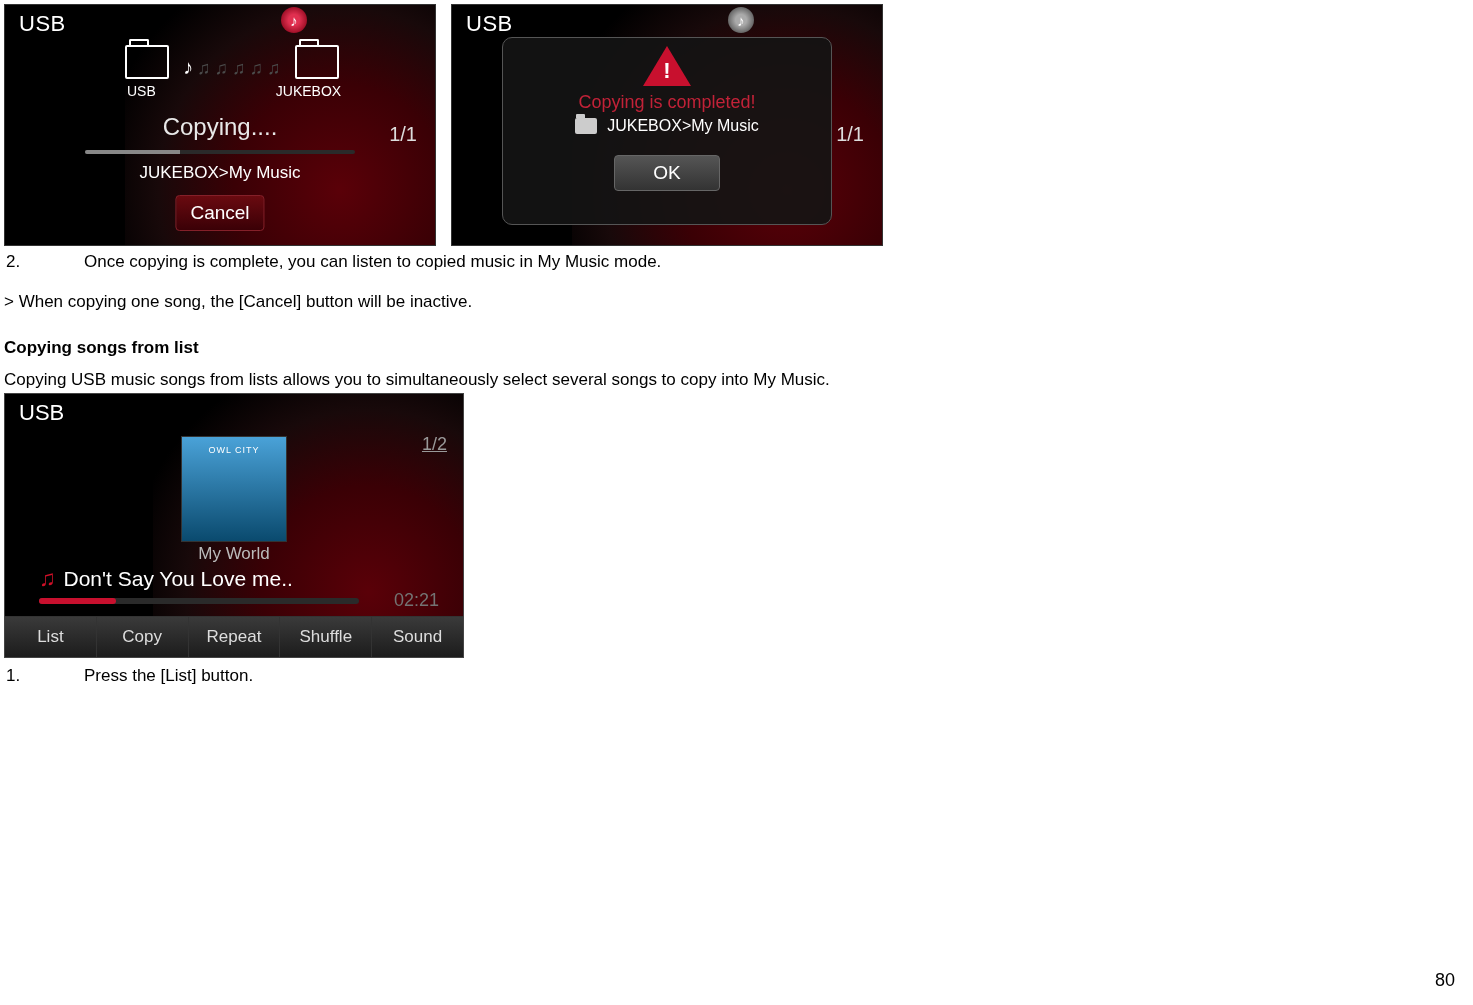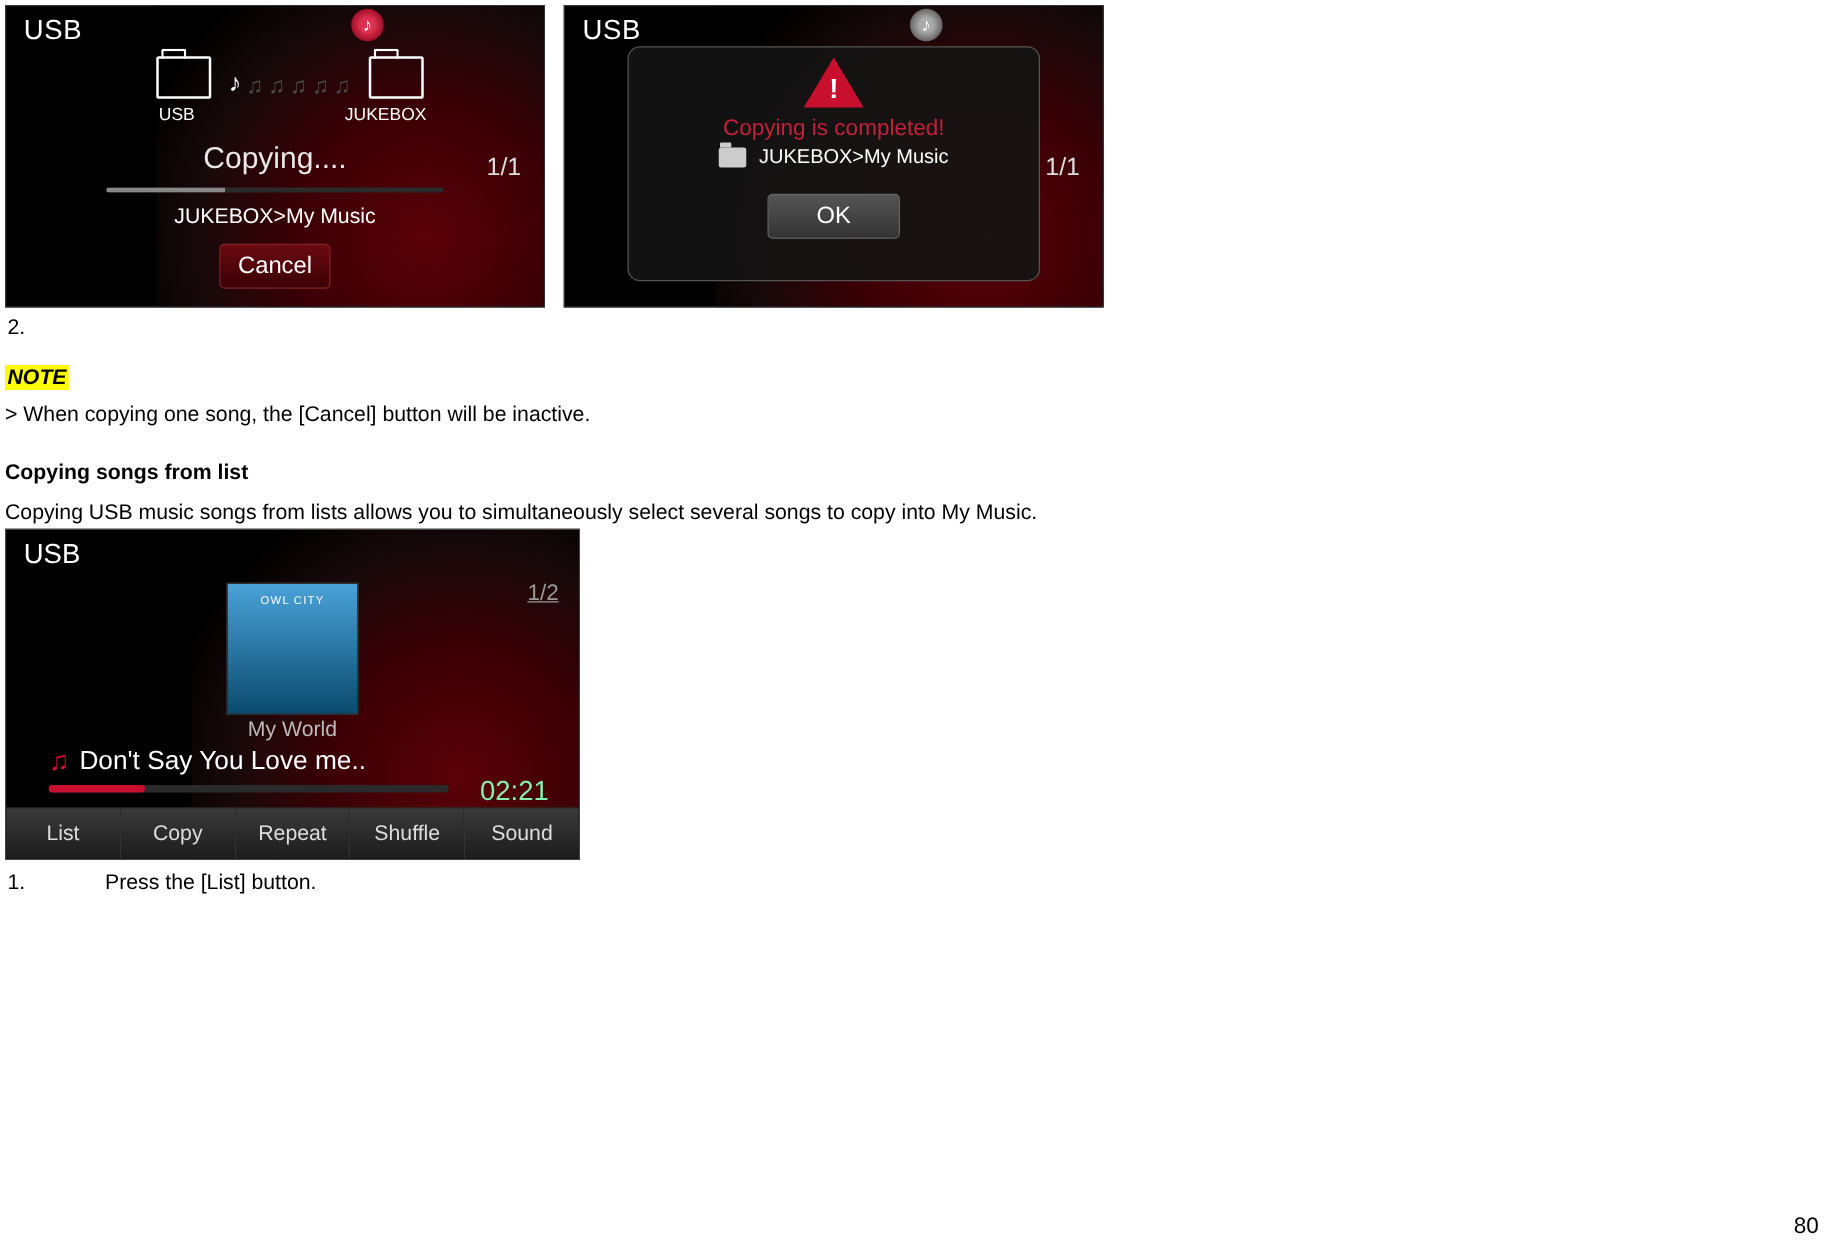--- a/index.html
+++ b/index.html
@@ -44,21 +44,21 @@
       background:radial-gradient(circle at center,#5a0008 0%,#3a0005 35%,#18090a 60%,#000 80%);}
   .shot3 .title{position:absolute;top:6px;left:14px;font-size:22px;}
   .shot3 .cnt{position:absolute;top:40px;right:16px;font-size:18px;color:#999;text-decoration:underline;}
   .shot3 .art{position:absolute;top:42px;left:176px;width:104px;height:104px;background:linear-gradient(#4aa2d8,#0a4a6e);border:1px solid #333;}
   .shot3 .art .txt{font-size:9px;color:#fff;text-align:center;margin-top:8px;letter-spacing:1px;}
   .shot3 .album{position:absolute;top:150px;left:0;right:0;text-align:center;color:#bbb;font-size:17px;}
   .shot3 .trackrow{position:absolute;top:172px;left:34px;display:flex;align-items:center;gap:8px;font-size:21px;}
   .shot3 .mnote{color:#d01028;font-size:22px;}
   .shot3 .seek{position:absolute;top:204px;left:34px;width:320px;height:6px;background:#2a2a2a;border-radius:3px;}
   .shot3 .seek div{height:100%;width:24%;background:#c8102e;border-radius:3px;}
-  .shot3 .time{position:absolute;top:196px;right:24px;color:#86efac;font-size:22px;}
+  .shot3 .time{position:absolute;top:196px;right:24px;color:#737373;font-size:18px;}
   .shot3 .btnbar{position:absolute;bottom:0;left:0;right:0;height:40px;display:flex;background:#1a1a1a;border-top:1px solid #333;}
   .shot3 .btn{flex:1;display:flex;align-items:center;justify-content:center;border-right:1px solid #333;
         background:linear-gradient(#3a3a3a,#1c1c1c);font-size:17px;color:#ddd;}
   .shot3 .btn:last-child{border-right:none;}
   .disc-icon{width:26px;height:26px;border-radius:50%;display:inline-flex;align-items:center;justify-content:center;font-size:15px;}
   .disc-red{background:radial-gradient(circle,#e03050 30%,#a01028 70%);}
   .disc-grey{background:radial-gradient(circle,#aaa 30%,#666 70%);}
   
   .doc{margin-top:6px;}
   .step{display:flex;gap:60px;margin:6px 0 20px 2px;}
@@ -121,25 +121,23 @@
         <div class="ok">OK</div>
       </div>
     </div>
 
   </div>
 
   <div class="doc">
 
     <div class="step">
       <span class="num">2.</span>
+      <span>Once copying is complete, you can listen to copied music in My Music mode.</span>
     </div>
 
-    <div>
-      <span class="note-hl">NOTE</span>
-    </div>
     <div class="gt-line">&gt; When copying one song, the [Cancel] button will be inactive.</div>
 
     <div class="h4">Copying songs from list</div>
     <div>Copying USB music songs from lists allows you to simultaneously select several songs to copy into My Music.</div>
 
     <div class="shot3">
       <div class="bg-glow"></div>
       <div class="title">USB</div>
       <div class="cnt">1/2</div>
       <div class="art">

